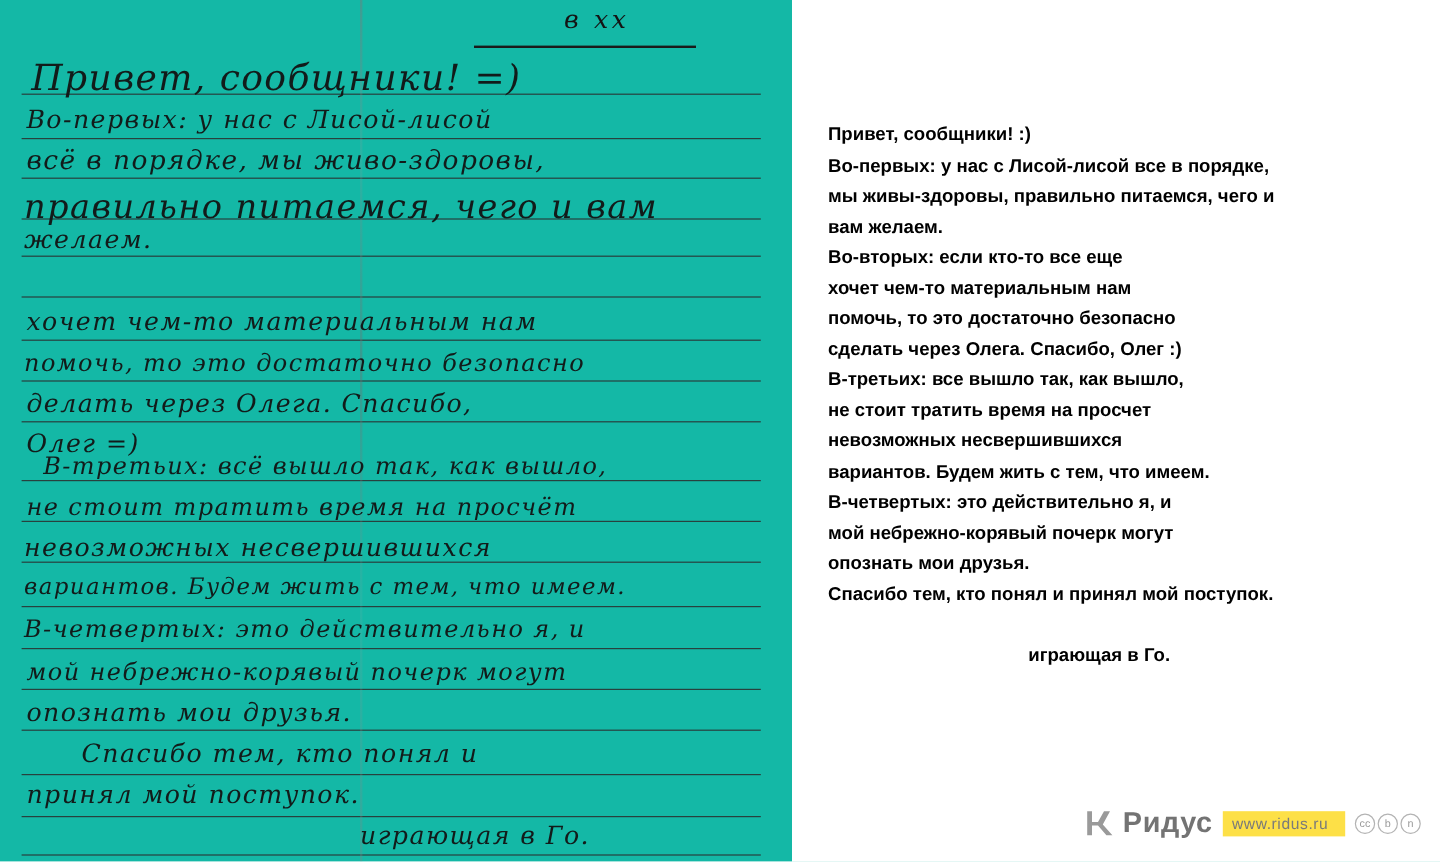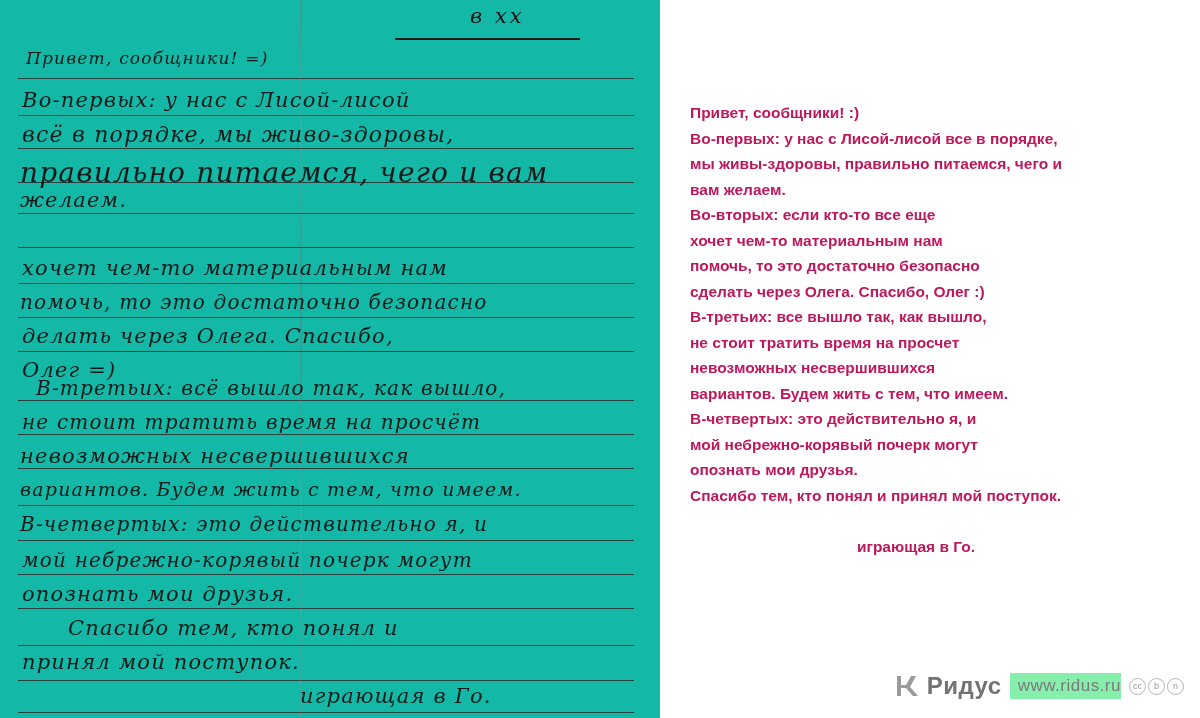--- a/index.html
+++ b/index.html
@@ -89,21 +89,21 @@
     letter-spacing: 1.2px;
     opacity: 0.94;
   }
 
   
   .transcript {
     position: absolute;
     left: 690px;
     top: 100px;
     width: 492px;
-    color: #be185d;
+    color: #000000;
     font-size: 15.5px;
     font-weight: bold;
     line-height: 25.5px;
     font-family: "Liberation Sans", sans-serif;
   }
   .transcript p {
     margin: 0;
   }
   .signature {
     margin-top: 26px;
@@ -128,24 +128,24 @@
     position: relative;
   }
   .logo-text {
     font-family: "Liberation Sans", sans-serif;
     font-size: 24px;
     font-weight: bold;
     color: #737373;
     letter-spacing: 0.5px;
   }
   .logo-url {
-    background: #86efac;
+    background: #fde047;
     color: #7a7a7a;
-    font-size: 17px;
-    padding: 3px 0 3px 8px;
+    font-size: 13px;
+    padding: 3px 14px 3px 8px;
     letter-spacing: 0.5px;
   }
   .cc-badges {
     display: flex;
     gap: 2px;
     align-items: center;
   }
   .cc {
     width: 15px;
     height: 15px;
@@ -185,21 +185,21 @@
       <div class="rule" style="left:18px; top:645px; width:616px;"></div>
       <div class="rule" style="left:18px; top:680px; width:616px;"></div>
       <div class="rule" style="left:18px; top:712px; width:616px;"></div>
     </div>
 
     <div class="fold"></div>
 
     <div class="topbox"></div>
     <div class="topmark">в хх</div>
 
-    <div class="hw" style="left:26px; top:48px;  font-size:17px;">Привет, сообщники! =)</div>
+    <div class="hw" style="left:26px; top:48px;  font-size:30px;">Привет, сообщники! =)</div>
     <div class="hw" style="left:22px; top:88px;  font-size:21px;">Во-первых: у нас с Лисой-лисой</div>
     <div class="hw" style="left:22px; top:122px; font-size:22px;">всё в порядке, мы живо-здоровы,</div>
     <div class="hw" style="left:20px; top:156px; font-size:28px;">правильно питаемся, чего и вам</div>
     <div class="hw" style="left:20px; top:188px; font-size:21px;">желаем.</div>
     <div class="hw" style="left:22px; top:256px; font-size:21px;">хочет чем-то материальным нам</div>
     <div class="hw" style="left:20px; top:290px; font-size:20px;">помочь, то это достаточно безопасно</div>
     <div class="hw" style="left:22px; top:324px; font-size:21px;">делать через Олега. Спасибо,</div>
     <div class="hw" style="left:22px; top:358px; font-size:21px;">Олег =)</div>
     <div class="hw" style="left:36px; top:376px; font-size:20px;">В-третьих: всё вышло так, как вышло,</div>
     <div class="hw" style="left:22px; top:410px; font-size:20px;">не стоит тратить время на просчёт</div>

